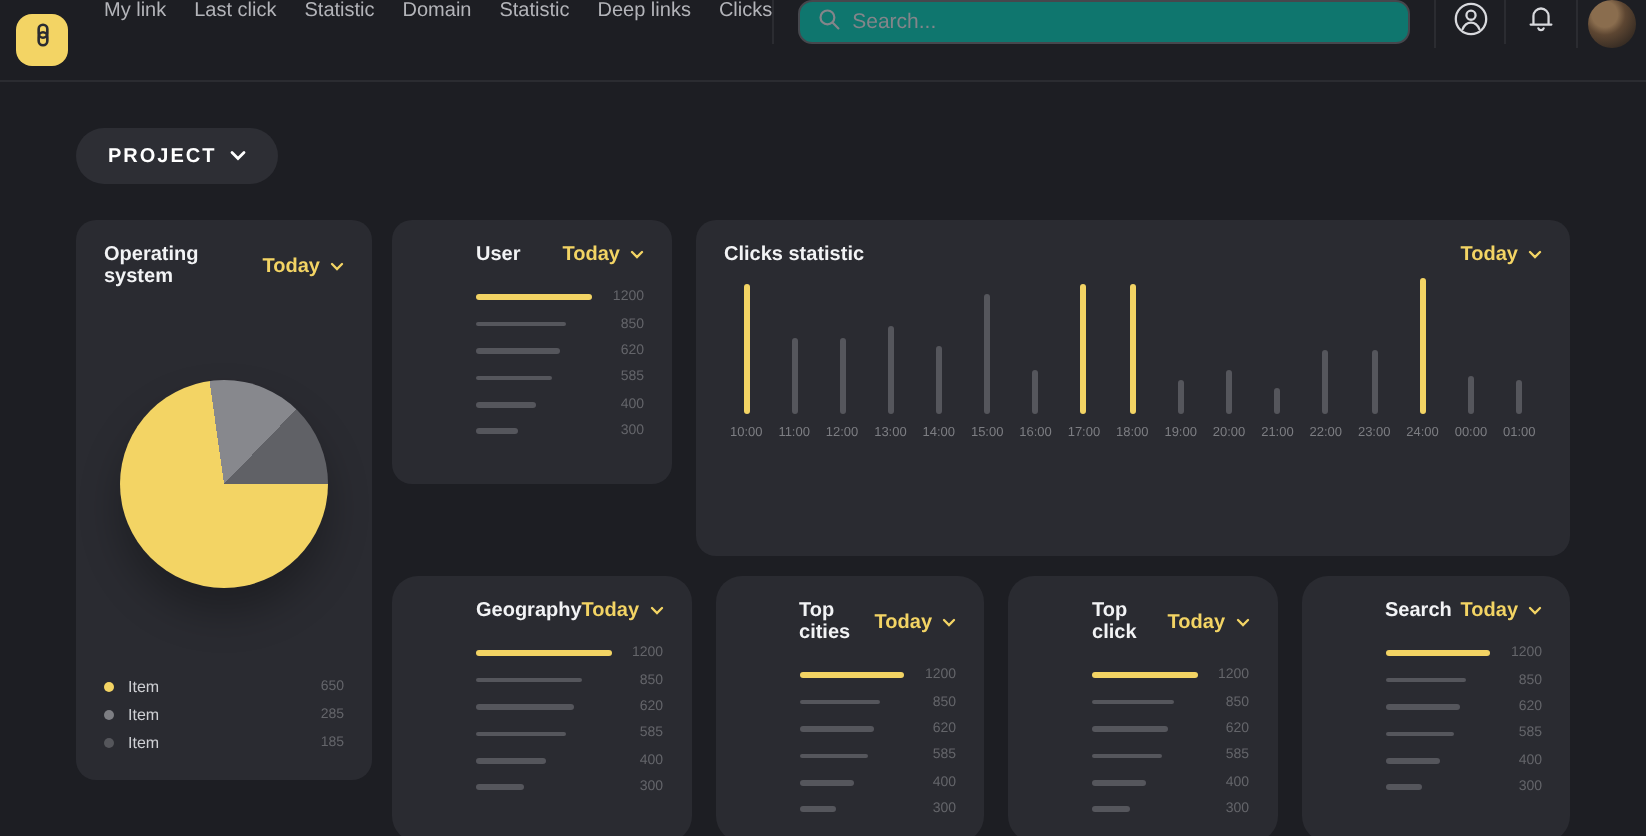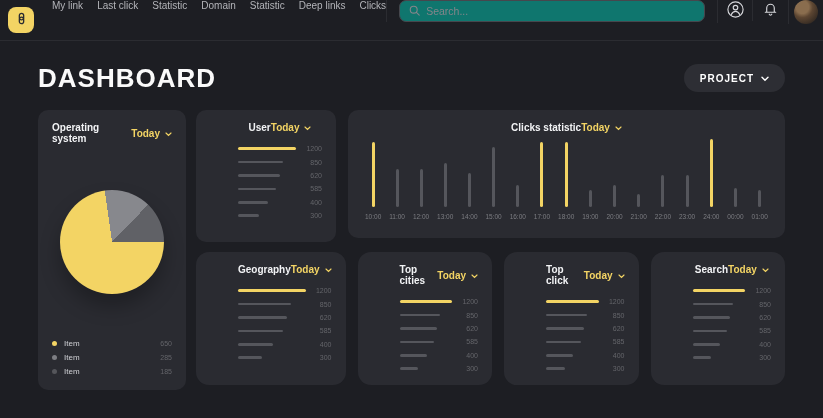--- a/index.html
+++ b/index.html
@@ -52,21 +52,21 @@
     color:#fff; font-size:10px; font-weight:bold; letter-spacing:1px;
     display:flex; align-items:center; gap:7px; cursor:pointer;
     font-family:"Liberation Sans", sans-serif;
   }
   
   .grid { display:flex; gap:10px; margin-top:12px; }
   .right-col { flex:1; display:flex; flex-direction:column; gap:10px; }
   .row1 { display:flex; gap:12px; }
   .row2 { display:flex; gap:12px; }
   .card { background:#2a2b31; border-radius:10px; }
-  .card-head { display:flex; align-items:center; justify-content:center; padding:12px 14px 0 14px; }
+  .card-head { display:flex; align-items:center; justify-content:space-between; padding:12px 14px 0 14px; }
   .card-title { font-size:10px; font-weight:bold; color:#f2f3f5; }
   .period {
     background:none; border:none; color:#f3d464; font-size:10px; font-weight:bold;
     display:flex; align-items:center; gap:5px; cursor:pointer;
     font-family:"Liberation Sans", sans-serif; padding:0;
   }
   
   .os-card { width:148px; height:280px; display:flex; flex-direction:column; }
   .pie-wrap { flex:1; display:flex; align-items:center; justify-content:center; }
   .pie {
@@ -83,21 +83,21 @@
   .hbar-card { height:132px;padding-left:28px; }
   .row1 .hbar-card { width:140px; flex:none; }
   .row2 .hbar-card { flex:1; height:133px;border-radius:13px; }
   .hbars { margin-top:9px; padding:0 14px 10px 14px; }
   .hrow { display:flex; align-items:center; height:13.4px; }
   .htrack { flex:1; display:flex; align-items:center; }
   .hbar { height:2.5px; border-radius:2px; background:#55565c; display:block; }
   .hbar.hl { height:3px; background:#f3d464; }
   .hval { width:26px; text-align:right; font-size:7px; color:#64656a; flex:none; }
   
-  .vbar-card { flex:1; height:128px; }
+  .vbar-card { flex:1; height:168px; }
   .vbars { display:flex; justify-content:space-between; padding:6px 17px 0 17px; }
   .vcol { display:flex; flex-direction:column; align-items:center; }
   .vbarwrap { height:68px; display:flex; align-items:flex-end; }
   .vbar { width:3px; border-radius:2px; background:#55565c; }
   .vbar.hl { background:#f3d464; }
   .vlab { margin-top:6px; font-size:6.5px; color:#7c7d82; white-space:nowrap; }
 </style>
 </head>
 <body>
 
@@ -148,21 +148,20 @@
     </span>
   </div>
   <div class="icon-cell">
     <div class="avatar"></div>
   </div>
 </div>
 
 <div class="main">
 
   <div class="title-row">
-    <div class="page-title">DASHBOARD</div>
     <button class="project-btn">
       <span>PROJECT</span>
       <span>
         <svg width="8" height="6" viewBox="0 0 8 6" fill="none" stroke="#ffffff" stroke-width="1.4" stroke-linecap="round">
             <path d="M1 1.2l3 3 3-3"></path>
           </svg>
       </span>
     </button>
   </div>
 

